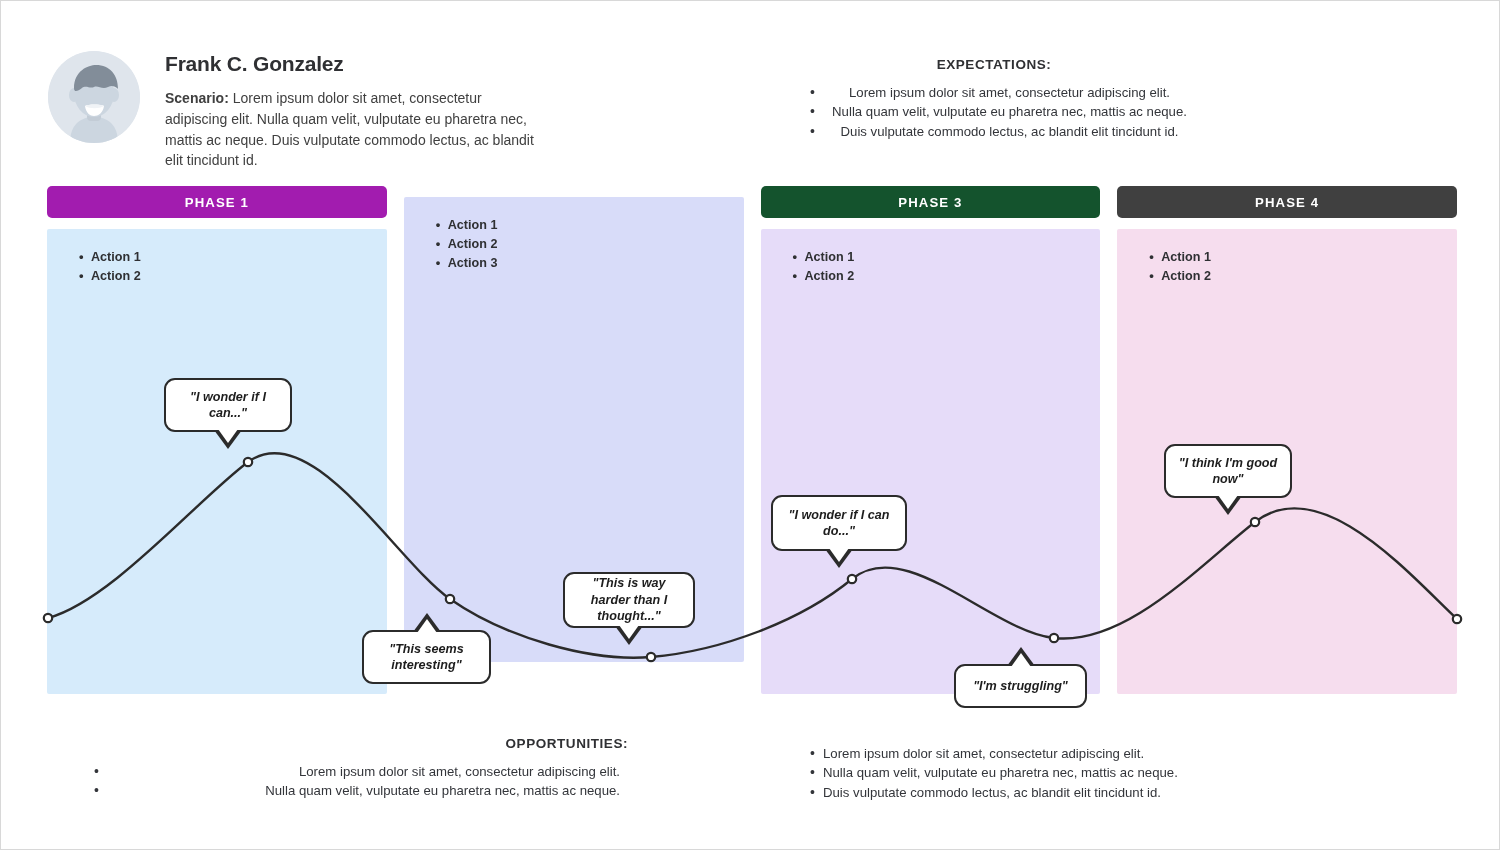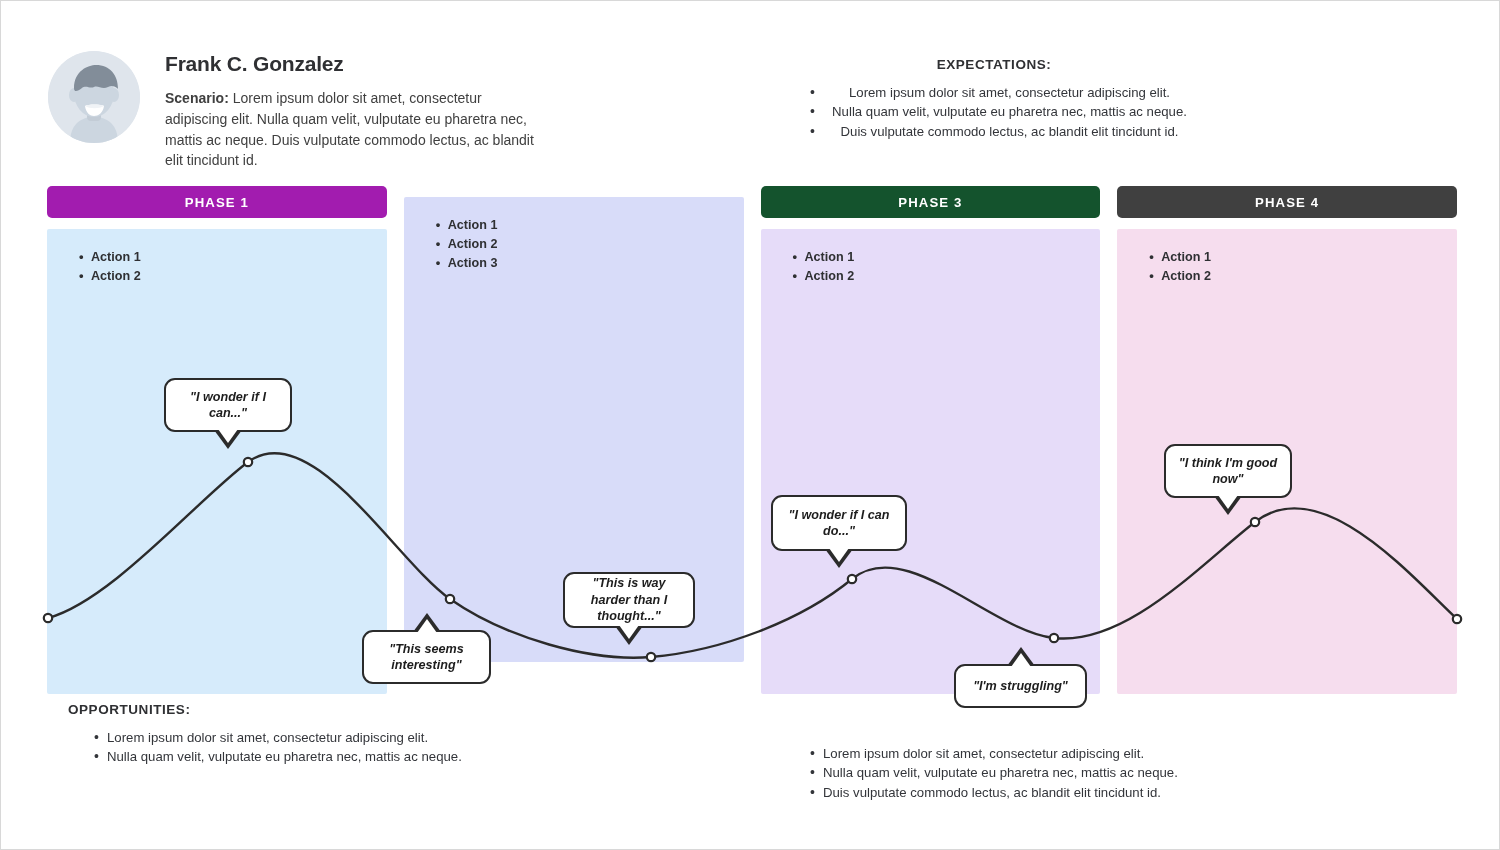--- a/index.html
+++ b/index.html
@@ -195,22 +195,23 @@
     left: 50%; margin-left: -10px; top: -13px;
     border-left: 10px solid transparent;
     border-right: 10px solid transparent;
     border-bottom: 14px solid #ffffff;
   }
 
   
   #opportunities {
     position: absolute;
     left: 67px;
-    top: 701px;
+    top: 735px;
     width: 560px;
+    text-align: right;
   }
   #internal {
     position: absolute;
     left: 783px;
     top: 735px;
     width: 560px;
   }
 </style>
 </head>
 <body>

